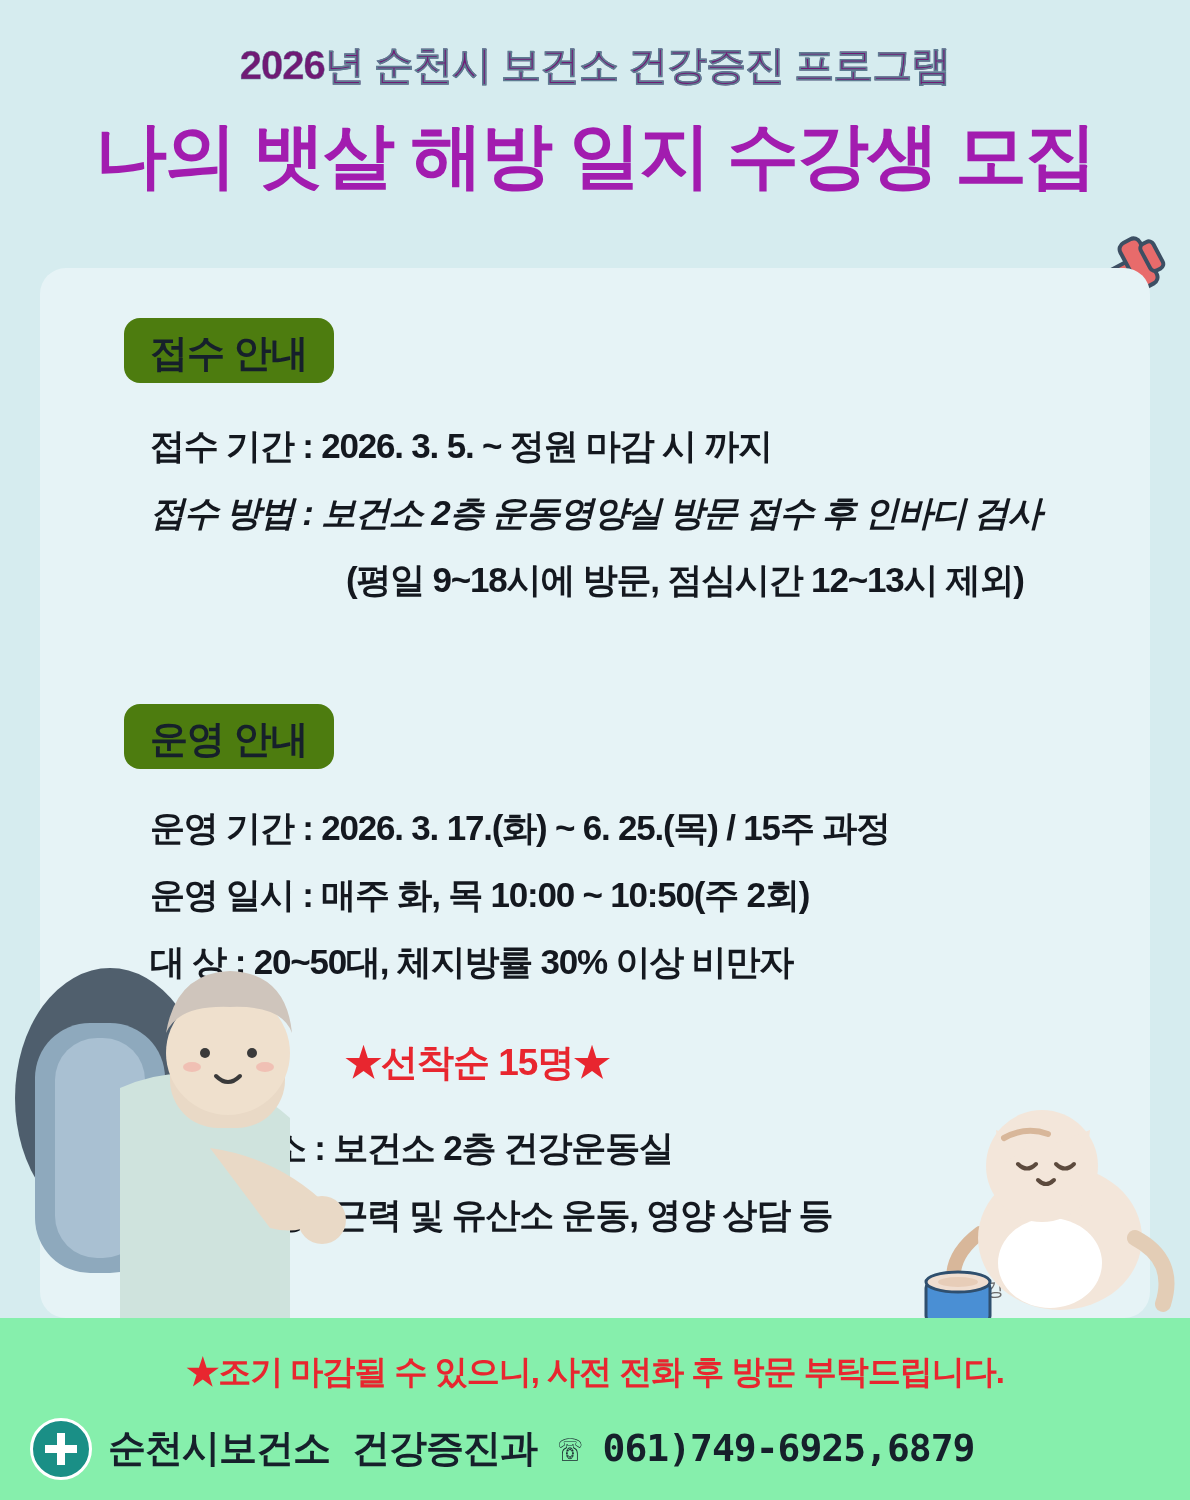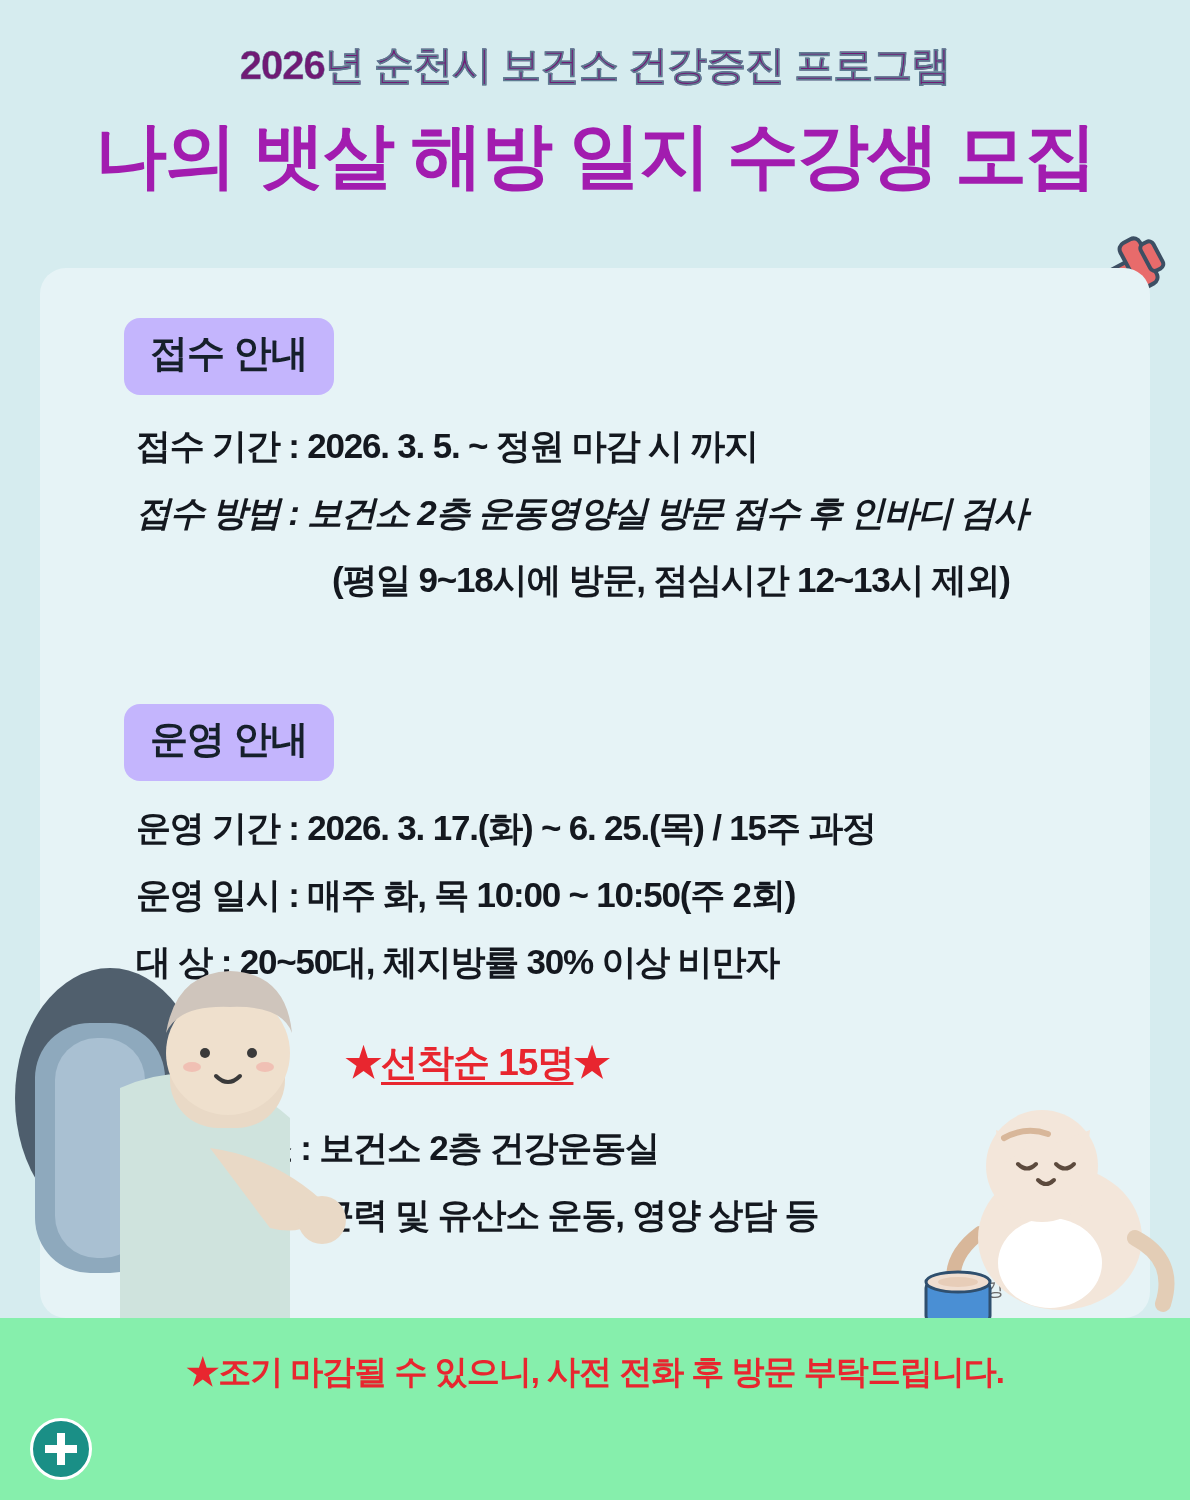--- a/index.html
+++ b/index.html
@@ -50,41 +50,42 @@
     left: 40px;
     top: 268px;
     width: 1110px;
     height: 1050px;
     background: #e6f3f6;
     border-radius: 26px;
   }
 
   .tag {
     display: inline-block;
-    background: #c4b5fd;
+    background: #4d7c0f;
     color: #16202b;
     font-size: 38px;
     font-weight: bold;
     letter-spacing: -1px;
-    padding: 10px 26px 16px 26px;
+    padding: 10px 26px 4px 26px;
     border-radius: 16px;
   }
   .tag-wrap {
     position: absolute;
   }
   .tag-wrap.receipt { left: 84px; top: 50px; }
   .tag-wrap.operate { left: 84px; top: 436px; }
 
   .line {
     position: absolute;
     font-size: 35px;
     font-weight: bold;
     letter-spacing: -1.2px;
     color: #14181f;
     white-space: nowrap;
+    margin-left: 14px;
   }
 
   .l-rec1 { left: 96px; top: 155px; }
   .l-rec2 { left: 96px; top: 222px; font-style: italic; }
   .l-rec3 { left: 292px; top: 289px; }
 
   .l-op1 { left: 96px; top: 537px; }
   .l-op2 { left: 96px; top: 604px; }
   .l-op3 { left: 96px; top: 671px; text-align: right; }
   .l-op5 { left: 108px; top: 857px; }
@@ -94,21 +95,20 @@
     position: absolute;
     left: 305px;
     top: 770px;
     font-size: 37px;
     font-weight: bold;
     letter-spacing: -1px;
     color: #e8262f;
     white-space: nowrap;
   }
   .highlight .u {
-    text-decoration: underline;
     text-decoration-thickness: 3px;
     text-underline-offset: 7px;
     text-align: center;
   }
 
   .handwrite {
     position: absolute;
     left: 925px;
     top: 1005px;
     font-size: 19px;
@@ -281,15 +281,16 @@
 
   <svg style="position:absolute; right:182px; bottom:176px; width:90px; height:60px;" viewBox="0 0 90 60">
     <rect x="8" y="18" width="64" height="40" rx="6" fill="#4a8fd4" stroke="#2f4f6e" stroke-width="3"></rect>
     <ellipse cx="40" cy="18" rx="32" ry="10" fill="#f0ded0" stroke="#2f4f6e" stroke-width="3"></ellipse>
     <ellipse cx="40" cy="18" rx="20" ry="5" fill="#e7cdb8"></ellipse>
   </svg>
 
   <div class="footer">
     <div class="footer-note">★조기 마감될 수 있으니, 사전 전화 후 방문 부탁드립니다.</div>
     <div class="footer-logo"></div>
+    <div class="footer-org">순천시보건소 건강증진과 ☏ 061)749-6925,6879</div>
   </div>
 
 </div>
 
 </body></html>

